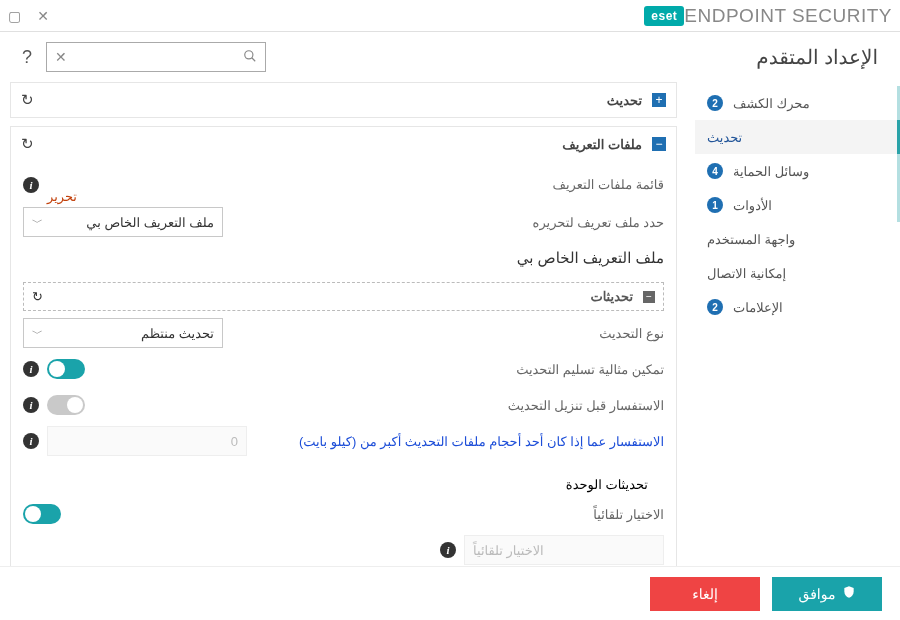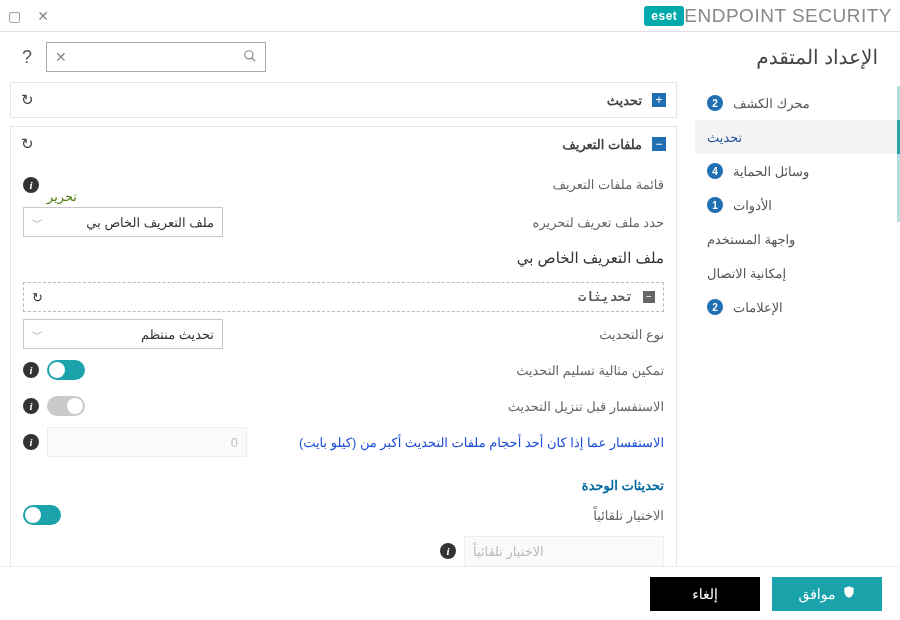--- a/index.html
+++ b/index.html
@@ -40,44 +40,44 @@
 .panel-header .ptitle { flex:1; font-weight:bold; color:#444; }
 .panel-header .reset-icon { color:#444; font-size:15px; cursor:pointer; }
 .panel-body { padding: 4px 12px 14px 12px; }
 
 .row { display:flex; align-items:center; min-height:36px; gap:10px; }
 .row .label { flex:1; color:#666; }
 .row .label.muted { color:#1d4ed8; }
 .row .label.strong { color:#333; font-size:15px; }
 .row .control { display:flex; align-items:center; gap:8px; }
 .info-icon { width:16px;height:16px;border-radius:50%;background:#333;color:#fff;display:inline-flex;align-items:center;justify-content:center;font-size:11px;font-style:italic;font-weight:bold;cursor:pointer;font-family:serif; }
-.link { color:#4d7c0f; cursor:pointer;margin-top:24px; }
+.link { color:#c2410c; cursor:pointer;margin-top:24px; }
 .select { border:1px solid #c8c8c8; height:30px; min-width:200px; display:flex; align-items:center; padding:0 8px; justify-content:space-between; background:#fff; cursor:pointer; }
 .select .chev { color:#888; font-size:11px; }
 .numinput { border:1px solid #eee; background:#fafafa; height:30px; width:200px; padding:0 8px; color:#bbb; display:flex; align-items:center; justify-content:flex-end; direction:ltr; }
 .txtinput { border:1px solid #eee; background:#fafafa; height:30px; width:200px; padding:0 8px; color:#bbb; display:flex; align-items:center; justify-content:flex-end; }
 
 .subhdr { border:1px dashed #bbb; display:flex; align-items:center; padding:6px 8px; gap:10px; margin:6px 0 4px; }
 .subhdr .toggle-box { width:12px;height:12px;background:#666;color:#fff;display:inline-flex;align-items:center;justify-content:center;font-size:10px;line-height:1;cursor:pointer; }
-.subhdr .subtitle { flex:1; font-weight:bold; color:#555;font-family:Liberation Mono, monospace; }
-
-.subsection-title { font-weight:bold;color:#0369a1;margin:18px 0 4px; }
+.subhdr .subtitle { flex:1; font-weight:bold; color:#555; }
+
+.subsection-title { font-weight:normal;color:#000000;margin:18px 16px 4px; }
 
 
 .switch { width:38px; height:20px; border-radius:10px; position:relative; cursor:pointer; }
 .switch::after { content:""; position:absolute; top:2px; width:16px; height:16px; border-radius:50%; background:#fff; }
 .switch.on { background:#1aa3aa; }
 .switch.on::after { left:2px; }
 .switch.off { background:#c9c9c9; }
 .switch.off::after { right:2px; }
 
 
 .footer { height:54px; border-top:1px solid #eee; display:flex; align-items:center; justify-content:space-between; padding:0 18px; }
 .btn { height:34px; min-width:110px; display:inline-flex; align-items:center; justify-content:center; gap:6px; cursor:pointer; border:none; font-size:14px; }
-.btn-gray { background:#000000; color:#fff; }
+.btn-gray { background:#ef4444; color:#fff; }
 .btn-teal { background:#1aa3aa; color:#fff; }
 .footer-left { display:flex; gap:12px; }
 .shield { display:inline-block; }
 
 
 .content::-webkit-scrollbar{width:8px}
 .content::-webkit-scrollbar-thumb{background:#ddd}
 </style>
 </head>
 <body>

